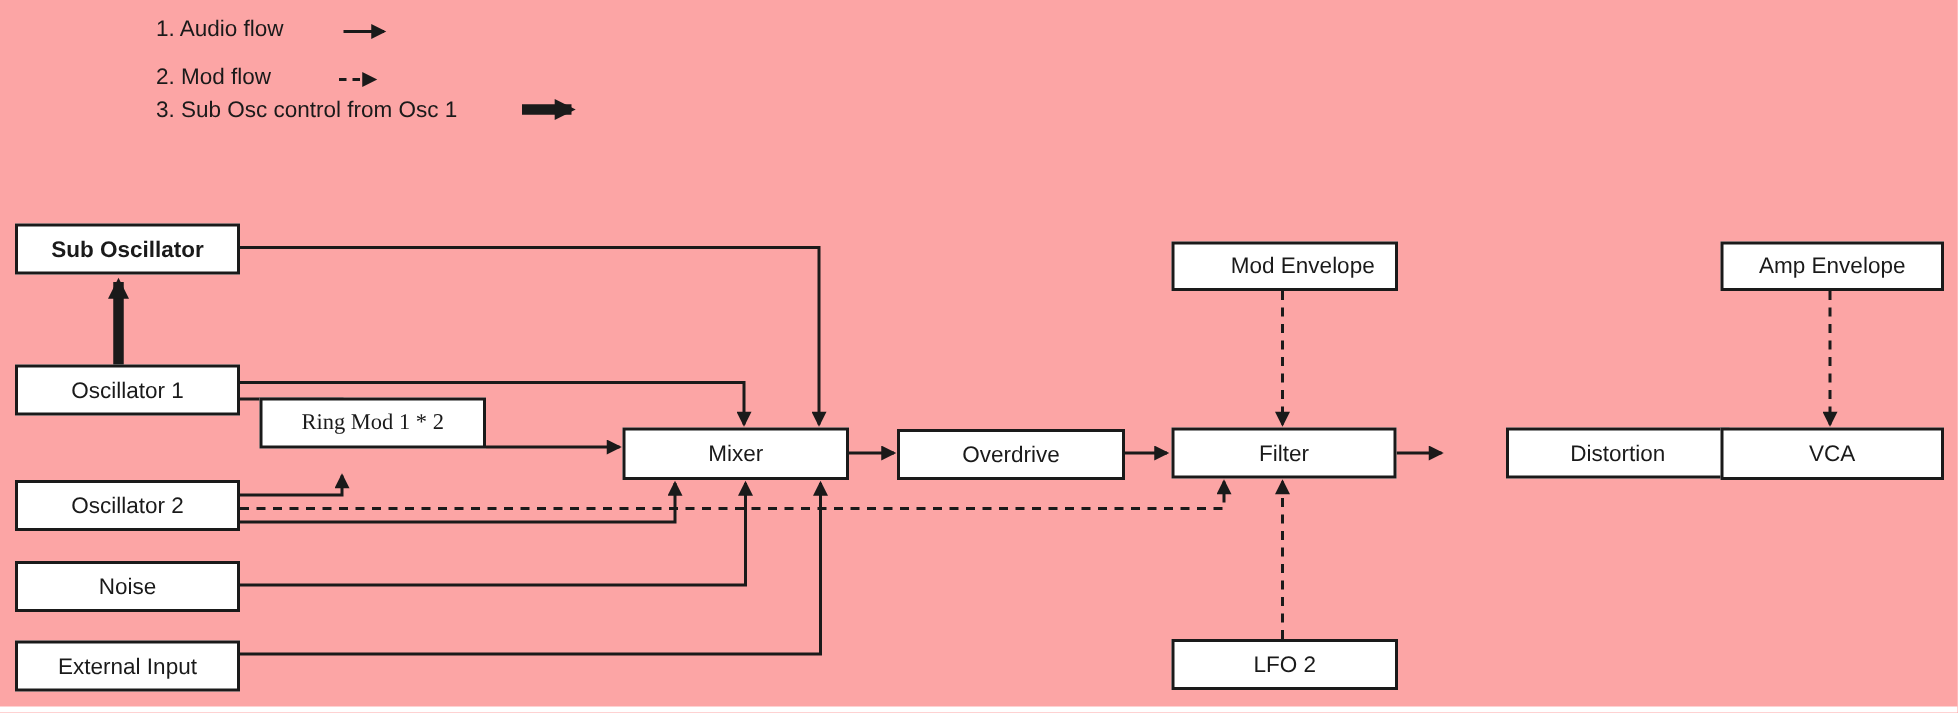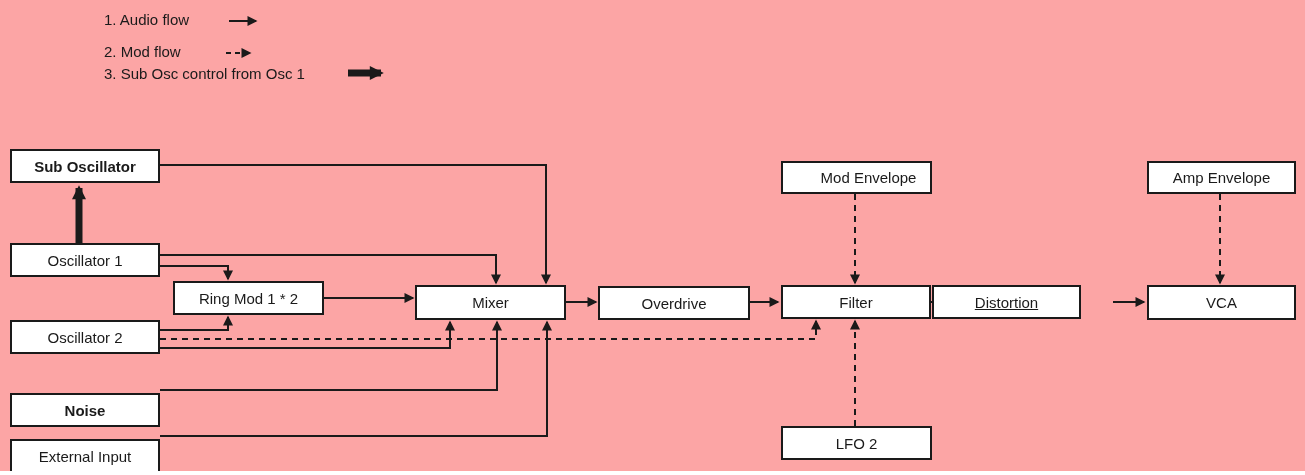--- a/index.html
+++ b/index.html
@@ -83,25 +83,25 @@
     <polyline class="wire mod" points="1220,194 1220,283" marker-end="url(#ah)"></polyline>
   </svg>
 
   <div class="legend-label" style="left:104px; top:11px;">1. Audio flow</div>
   <div class="legend-label" style="left:104px; top:43px;">2. Mod flow</div>
   <div class="legend-label" style="left:104px; top:65px;">3. Sub Osc control from Osc 1</div>
 
   <div class="node" style="left:10px; top:149px; width:150px; height:34px;font-weight:bold;">Sub Oscillator</div>
   <div class="node" style="left:10px; top:243px; width:150px; height:34px;">Oscillator 1</div>
   <div class="node" style="left:10px; top:320px; width:150px; height:34px;">Oscillator 2</div>
-  <div class="node" style="left:10px; top:393px; width:150px; height:34px;font-weight:bold;">Noise</div>
-  <div class="node" style="left:10px; top:427px; width:150px; height:34px;margin-top:12px;">External Input</div>
-  <div class="node" style="left:173px; top:281px; width:151px; height:34px;">Ring Mod 1 * 2</div>
+  <div class="node" style="left:10px; top:374px; width:150px; height:34px;">Noise</div>
+  <div class="node" style="left:10px; top:427px; width:150px; height:34px;">External Input</div>
+  <div class="node" style="left:173px; top:265px; width:151px; height:34px;font-family:Liberation Serif, serif;">Ring Mod 1 * 2</div>
   <div class="node" style="left:415px; top:285px; width:151px; height:35px;">Mixer</div>
   <div class="node" style="left:598px; top:286px; width:152px; height:34px;">Overdrive</div>
   <div class="node" style="left:781px; top:285px; width:150px; height:34px;">Filter</div>
-  <div class="node" style="left:932px; top:285px; width:149px; height:34px;text-decoration:underline;">Distortion</div>
+  <div class="node" style="left:1004px; top:285px; width:149px; height:34px;">Distortion</div>
   <div class="node" style="left:1147px; top:285px; width:149px; height:35px;">VCA</div>
   <div class="node" style="left:781px; top:161px; width:151px; height:33px;padding-left:24px;">Mod Envelope</div>
   <div class="node" style="left:1147px; top:161px; width:149px; height:33px;">Amp Envelope</div>
   <div class="node" style="left:781px; top:426px; width:151px; height:34px;">LFO 2</div>
 
 </div>
 
 </body></html>

